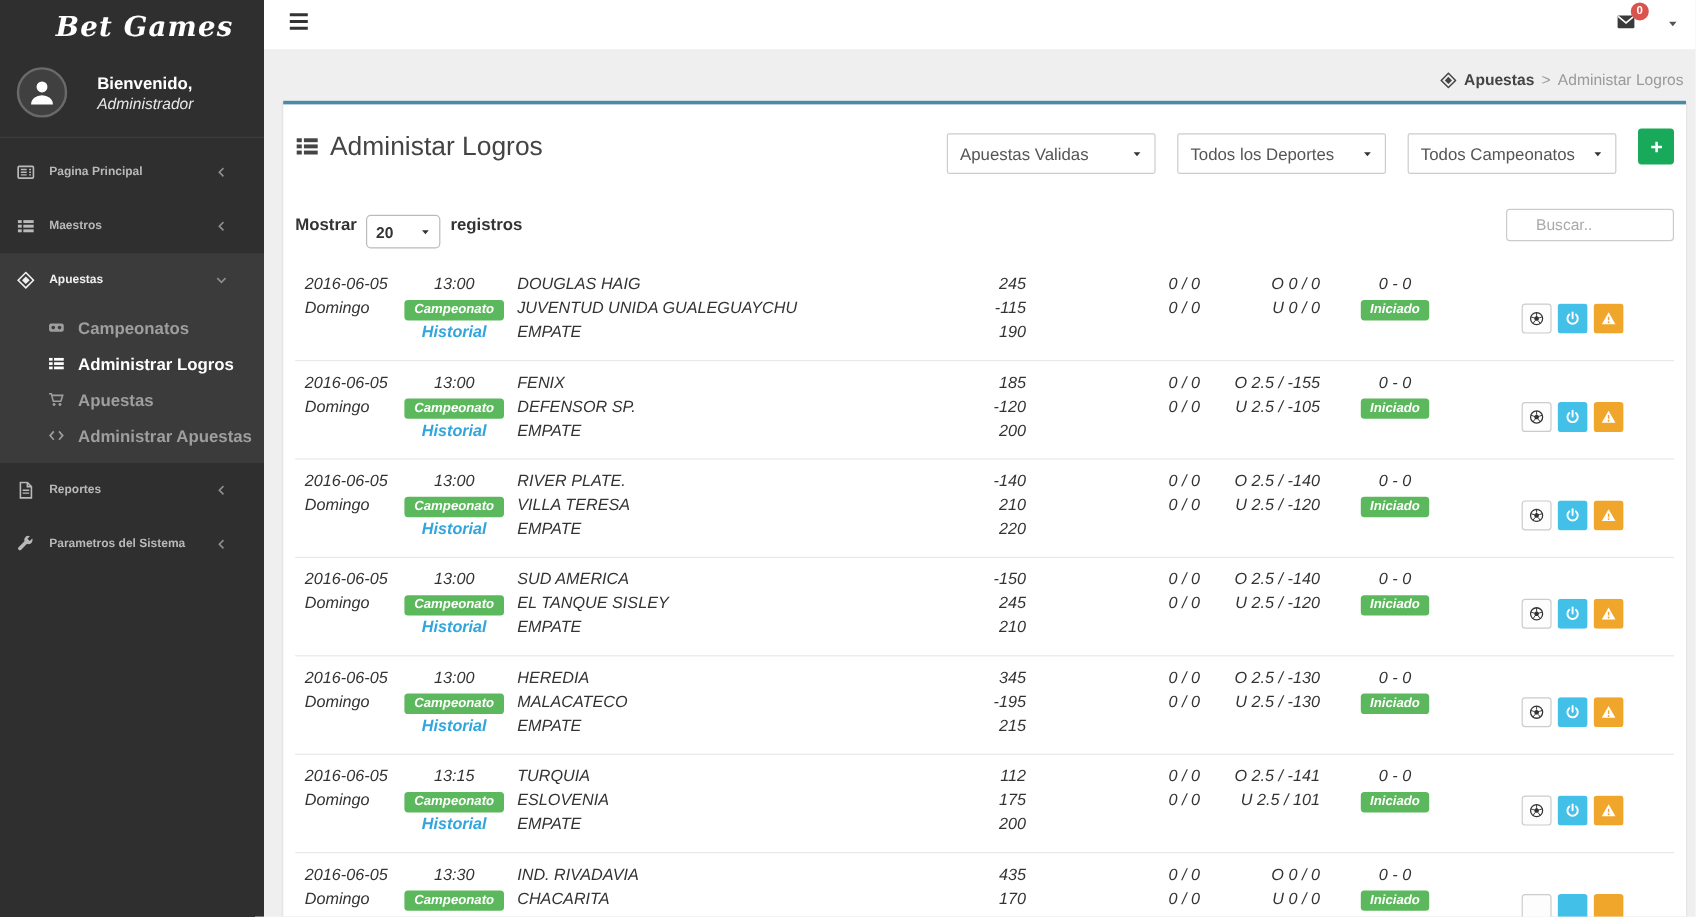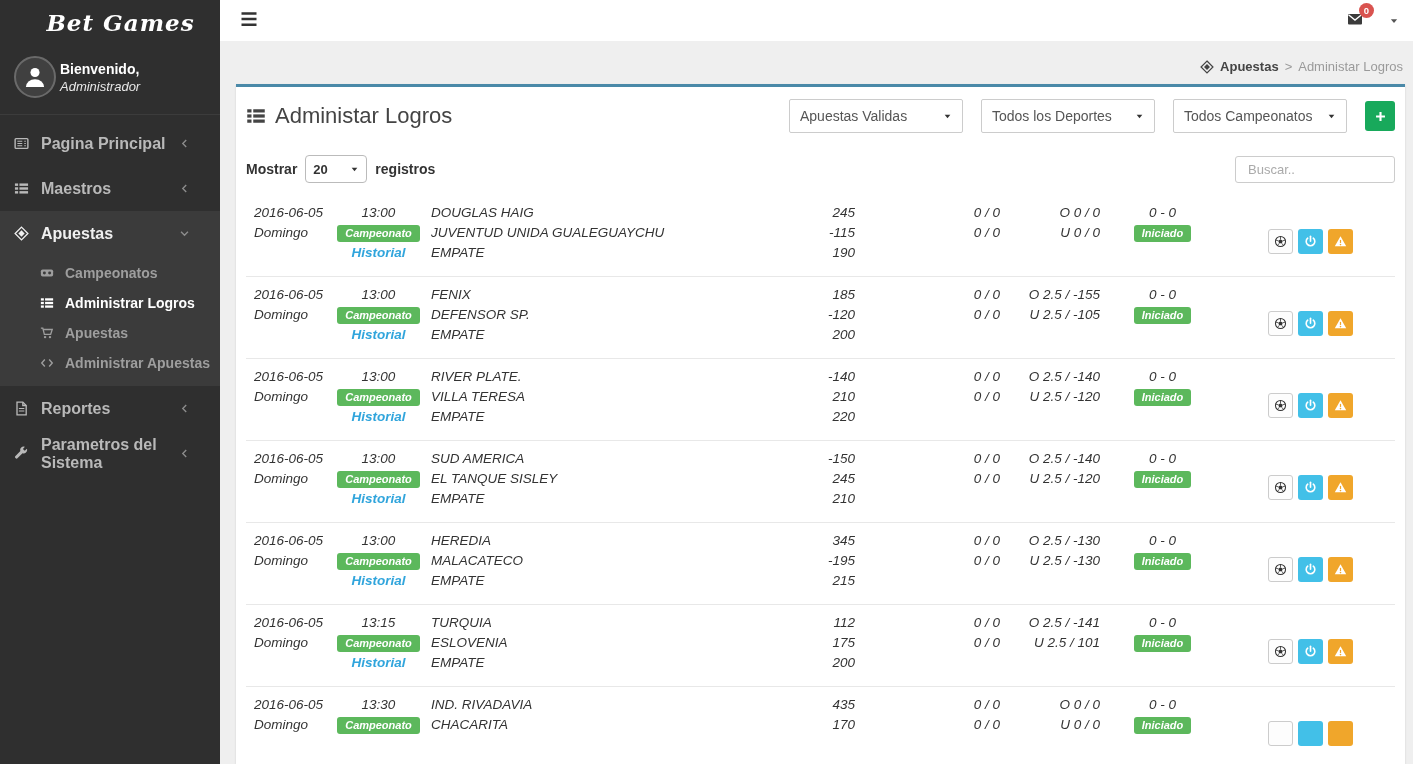--- a/index.html
+++ b/index.html
@@ -5,31 +5,31 @@
   * { margin:0; padding:0; box-sizing:border-box; }
   html,body { width:1413px; height:764px; overflow:hidden; }
   body { font-family:"Liberation Sans", sans-serif; background:#efefef; color:#333; }
   .app { display:flex; width:1413px; height:764px; }
 
   
   .sidebar { width:220px; min-width:220px; background:#2f2f2f; height:764px; }
   .logo { height:44px; display:flex; align-items:center; justify-content:center;
           color:#fff; font-family:"DejaVu Serif", serif; font-style:italic; font-weight:bold;
           font-size:23px; letter-spacing:1px; cursor:pointer;margin-left:21px; }
-  .user-panel { display:flex; align-items:center; gap:4px; padding:12px 14px 16px 14px;
+  .user-panel { display:flex; align-items:center; gap:25px; padding:12px 14px 16px 14px;
                 border-bottom:1px solid #3c3c3c; }
   .avatar { width:42px; height:42px; border-radius:50%; background:#404040; border:2px solid #6a6a6a;
             display:flex; align-items:center; justify-content:center; color:#fff; font-size:26px; }
   .avatar .ic svg { width:26px; height:26px; }
   .uinfo .welcome { color:#fff; font-weight:bold; font-size:14px; }
   .uinfo .role { color:#e8e8e8; font-style:italic; font-size:13px; margin-top:2px; }
 
   .menu { padding-top:6px; }
   .m-item { display:flex; align-items:center; padding:0 14px; height:45px; cursor:pointer;
-            color:#b9b9b9; font-size:16px; font-weight:bold; }
+            color:#b9b9b9; font-size:10px; font-weight:bold; }
   .m-item .ic { width:16px; margin-right:11px; display:flex; }
   .m-item .ic svg { width:15px; height:15px; }
   .m-item .lbl { flex:1; }
   .m-item .chev { color:#8d8d8d; }
   .m-item .chev svg { width:11px; height:11px; }
   .m-group.open { background:#3b3b3b; }
   .m-group.open > .m-item { color:#f0f0f0; }
   .submenu { padding:2px 0 8px 0; }
   .s-item { display:flex; align-items:center; height:30px; padding-left:24px; cursor:pointer;
             color:#9e9e9e; font-size:14px; font-weight:bold;margin-left:16px; }
@@ -63,30 +63,30 @@
 
   .panel { background:#fff; border-top:3px solid #4a89a8; box-shadow:0 1px 2px rgba(0,0,0,.12);
            height:680px; overflow:hidden; }
   .panel-head { display:flex; align-items:center; justify-content:space-between; padding:12px 10px 10px 10px; }
   .ptitle { display:flex; align-items:center; gap:9px; color:#444; }
   .ptitle .ic svg { width:20px; height:20px; }
   .ptitle h1 { font-size:22px; font-weight:normal; }
   .filters { display:flex; align-items:center; gap:18px; }
   .select { display:flex; align-items:center; justify-content:space-between; background:#fff;
             border:1px solid #ccc; border-radius:2px; height:34px; padding:0 10px; width:174px;
-            font-size:14px; color:#555; cursor:pointer; }
+            font-size:14px; color:#555; cursor:pointer;margin-top:12px; }
   .select .car svg { width:9px; height:9px; color:#333; }
   .add-btn { width:30px; height:30px; background:#18a95b; border:none; border-radius:3px; color:#fff;
              display:flex; align-items:center; justify-content:center; cursor:pointer; }
   .add-btn svg { width:13px; height:13px; }
 
   .controls { display:flex; align-items:center; justify-content:space-between; padding:12px 10px 10px 10px; }
   .length { display:flex; align-items:center; gap:8px; font-size:14px; font-weight:bold; color:#333; }
   .select.small { width:62px; height:28px; border-radius:4px; border-color:#bbb; padding:0 7px; font-size:13px; color:#333; }
-  .search { width:160px; height:27px; border:1px solid #ccc; border-radius:3px; padding:0 12px;
+  .search { width:140px; height:27px; border:1px solid #ccc; border-radius:3px; padding:0 24px;
             font-size:13px; color:#be185d; font-family:"Liberation Sans", sans-serif; outline:none; }
   .search::placeholder { color:#aaa; }
 
   
   .table { margin:2px 10px 0 10px; }
   .thead { display:flex; background:#2b2b2b; color:#fff; height:37px; align-items:center;
            font-size:12.5px; font-weight:bold; }
   .trow { display:flex; border-bottom:1px solid #e8e8e8; height:82px; padding-top:8px; font-size:13.5px;font-style:italic; }
   .td > div { height:20px; line-height:20px; white-space:nowrap; }
   .c-fecha { width:85px; padding-left:8px; }

